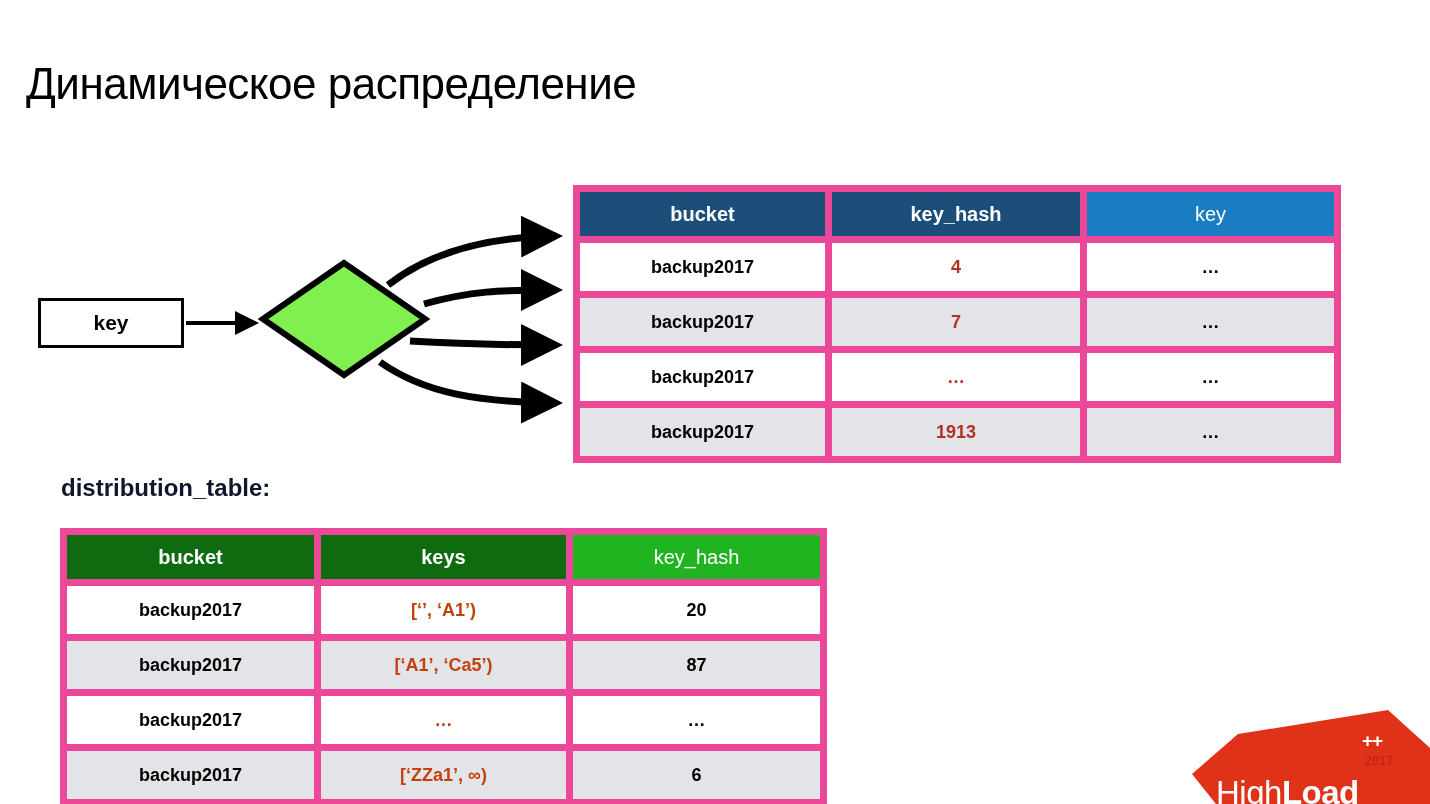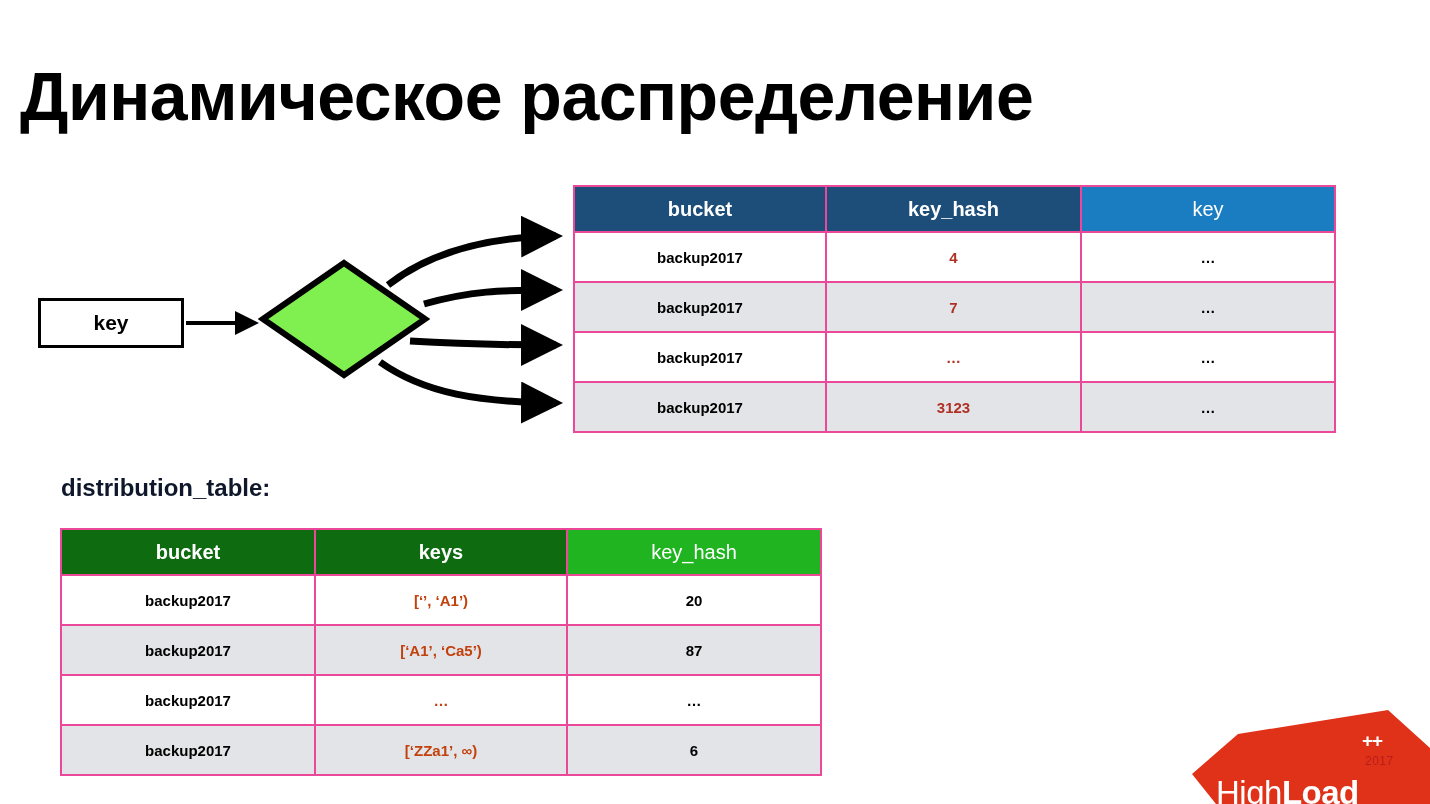--- a/index.html
+++ b/index.html
@@ -12,25 +12,25 @@
     height: 804px;
     position: relative;
     overflow: hidden;
     font-family: "Liberation Sans", "DejaVu Sans", sans-serif;
     color: #000000;
   }
 
   
   #slide-title {
     position: absolute;
-    left: 20px;
+    left: 26px;
     top: 62px;
     width: 1200px;
-    font-size: 68px;
-    font-weight: 700;
+    font-size: 44px;
+    font-weight: 400;
     letter-spacing: -0.5px;
     line-height: 1.0;
     color: #000000;
     white-space: nowrap;
   }
 
   
   #diagram {
     position: absolute;
     left: 0;
@@ -86,34 +86,34 @@
 
   
   .data-table {
     position: absolute;
     border-collapse: collapse;
     table-layout: fixed;
     border: 2px solid #000000;
   }
   .data-table th,
   .data-table td {
-    border: 2px solid #ec4899;
+    border: 7px solid #ec4899;
     text-align: center;
     vertical-align: middle;
     padding: 0;
   }
   .data-table th {
     color: #ffffff;
     font-weight: 700;
     font-size: 20px;
     height: 44px;
   }
   .data-table td {
     font-weight: 700;
-    font-size: 15px;
+    font-size: 18px;
     height: 48px;
     background: #ffffff;
   }
   .data-table tr.alt td {
     background: #e3e4e8;
   }
 
   
   #top-table {
     left: 573px;
@@ -251,21 +251,21 @@
       <td class="c-hash">7</td>
       <td class="c-key">…</td>
     </tr>
     <tr>
       <td class="c-bucket">backup2017</td>
       <td class="c-hash">…</td>
       <td class="c-key">…</td>
     </tr>
     <tr class="alt">
       <td class="c-bucket">backup2017</td>
-      <td class="c-hash">3123</td>
+      <td class="c-hash">1913</td>
       <td class="c-key">…</td>
     </tr>
   </tbody>
 </table>
 
 <div id="dist-label">distribution_table:</div>
 
 <table id="bottom-table" class="data-table">
   <colgroup>
     <col style="width:254px">

